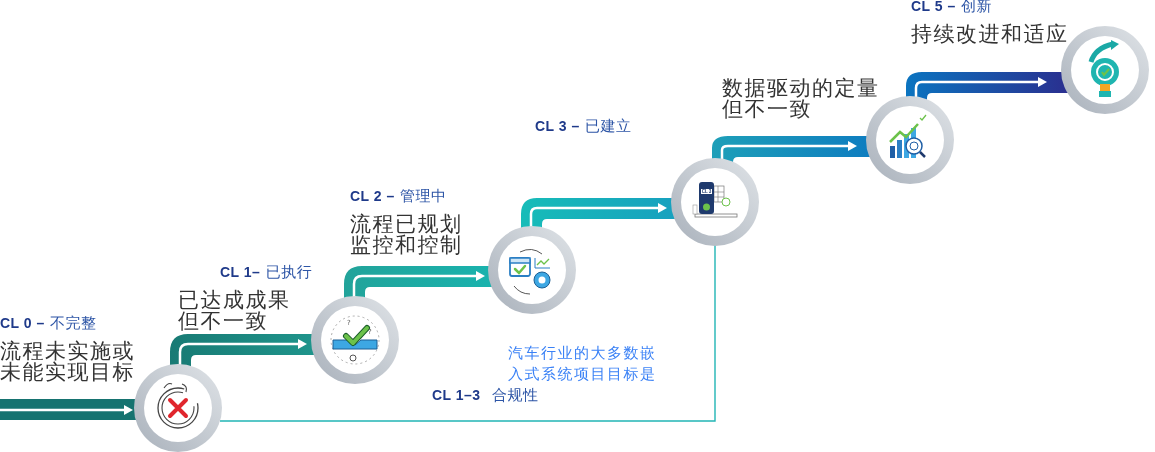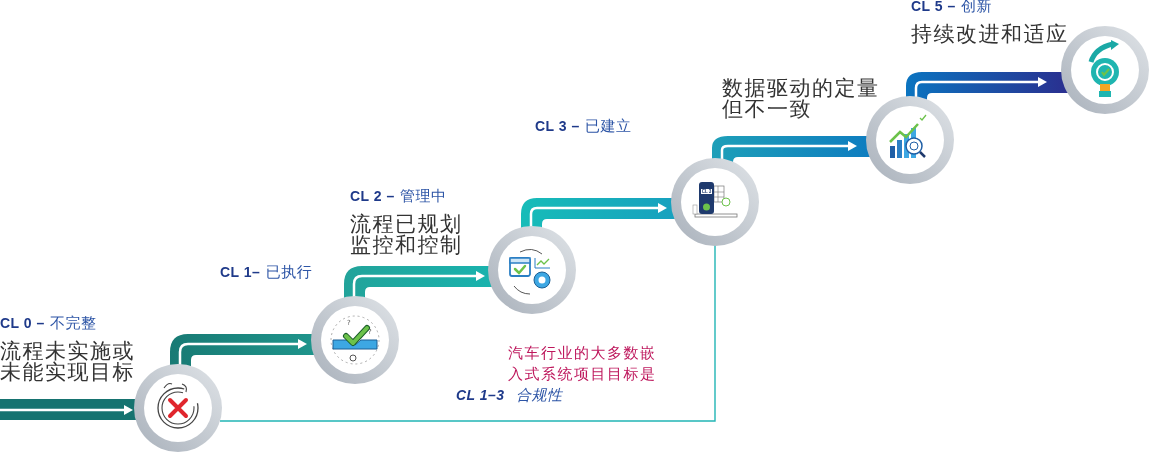--- a/index.html
+++ b/index.html
@@ -3,21 +3,21 @@
 <meta charset="utf-8">
 <style>
   html, body { margin: 0; padding: 0; background: #ffffff; }
   body { width: 1155px; height: 452px; position: relative; overflow: hidden;
          font-family: "DejaVu Sans", "Liberation Sans", sans-serif; }
   #stage { position: absolute; left: 0; top: 0; width: 1155px; height: 452px; }
   .lvl-title { position: absolute; font-size: 15px; white-space: nowrap; letter-spacing: 0.5px; }
   .lvl-code { font-family: "Liberation Sans", sans-serif; font-weight: bold; color: #1f3a8a; font-size: 14px; }
   .lvl-name { color: #2d55a6; }
   .lvl-desc { position: absolute; font-size: 21px; line-height: 21px; color: #333; letter-spacing: 1.5px; white-space: nowrap; }
-  .note { position: absolute; font-size: 15px; line-height: 21px; color: #be185d; letter-spacing: 1.5px; white-space: nowrap; }
+  .note { position: absolute; font-size: 15px; line-height: 21px; color: #3b82f6; letter-spacing: 1.5px; white-space: nowrap; }
 </style>
 </head>
 <body>
 
 <div id="stage">
   <svg width="1155" height="452" viewBox="0 0 1155 452" xmlns="http://www.w3.org/2000/svg">
     <defs>
       <linearGradient id="g0" x1="0" x2="1" y1="0" y2="0">
           <stop offset="0" stop-color="#167370"></stop>
           <stop offset="1" stop-color="#167370"></stop>
@@ -171,20 +171,24 @@
   </div>
   <div class="lvl-desc" style="left:0px; top:341px;">
     <div>流程未实施或</div>
     <div>未能实现目标</div>
   </div>
 
   <div class="lvl-title" style="left:178px; top:263px;margin-left:42px;">
     <span class="lvl-code">CL 1–</span>
     <span class="lvl-name">已执行</span>
   </div>
+  <div class="lvl-desc" style="left:178px; top:290px;">
+    <div>已达成成果</div>
+    <div>但不一致</div>
+  </div>
 
   <div class="lvl-title" style="left:350px; top:187px;">
     <span class="lvl-code">CL 2 –</span>
     <span class="lvl-name">管理中</span>
   </div>
   <div class="lvl-desc" style="left:350px; top:214px;text-align:center;">
     <div>流程已规划</div>
     <div>监控和控制</div>
   </div>
 
@@ -204,17 +208,17 @@
   </div>
   <div class="lvl-desc" style="left:911px; top:24px;">
     <div>持续改进和适应</div>
   </div>
 
   
   <div class="note" style="left:508px; top:343px;">
     <div>汽车行业的大多数嵌</div>
     <div>入式系统项目目标是</div>
   </div>
-  <div class="lvl-title" style="left:456px; top:386px;font-style:italic;">
+  <div class="lvl-title" style="left:432px; top:386px;">
     <span class="lvl-code">CL 1–3</span>
     <span class="lvl-name" style="margin-left:6px;">合规性</span>
   </div>
 </div>
 
 </body></html>

